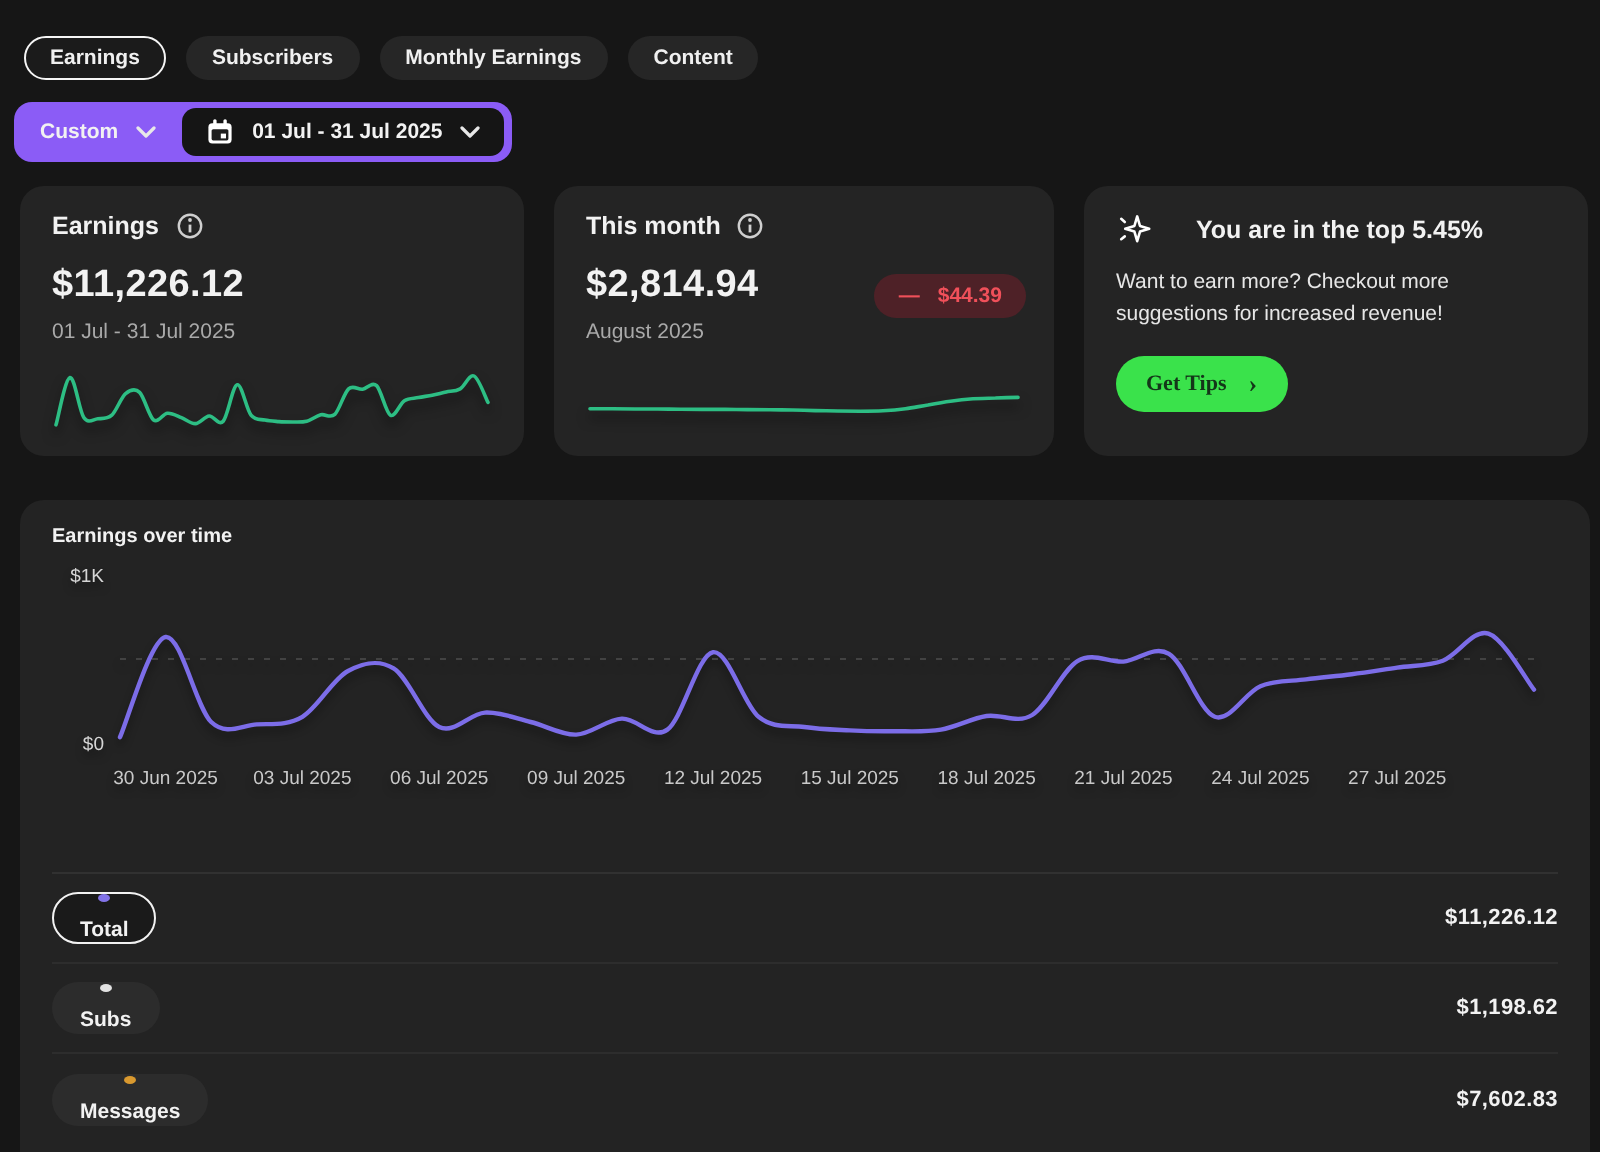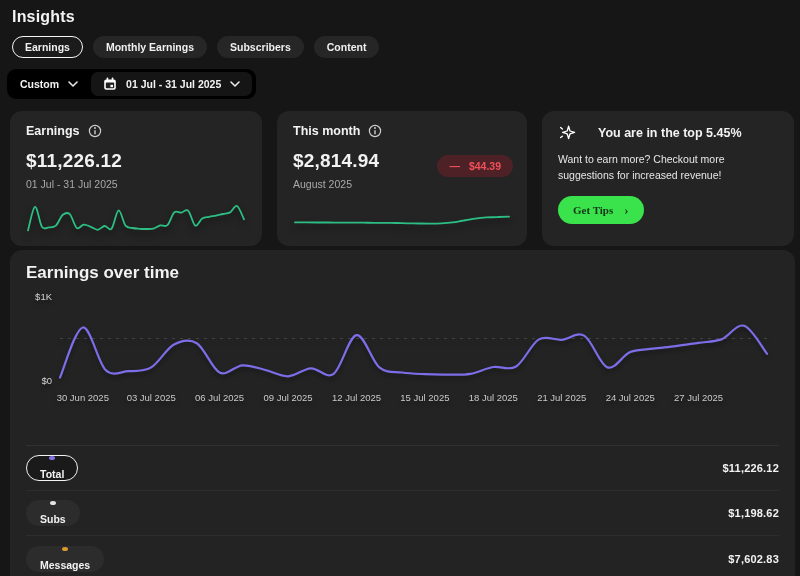--- a/index.html
+++ b/index.html
@@ -17,21 +17,21 @@
   .tab {
     height: 22px; padding: 0 12px; border-radius: 12px;
     background: #262626; border: 1.5px solid transparent;
     font-size: 10.5px; font-weight: 700; color: #f0f0f0;
     display: inline-flex; align-items: center; cursor: pointer; white-space: nowrap;
   }
   .tab.active { background: #1b1b1b; border-color: #f5f5f5; }
 
   .datebar {
     display: inline-flex; align-items: center; margin-top: 11px; margin-left: -5px;
-    background: #000000; border-radius: 9px; padding: 3px 4px 3px 0; cursor: pointer;
+    background: #8b5cf6; border-radius: 9px; padding: 3px 4px 3px 0; cursor: pointer;
   }
   .datebar .preset {
     display: inline-flex; align-items: center; gap: 9px;
     padding: 0 13px; font-size: 10.5px; font-weight: 700;
   }
   .datebar .range {
     display: inline-flex; align-items: center; gap: 9px;
     background: #151515; border-radius: 7px; padding: 5px 12px;
     font-size: 10.5px; font-weight: 700;
   }
@@ -60,21 +60,21 @@
     display: inline-flex; align-items: center; gap: 11px; cursor: pointer;
     font-family: Liberation Serif, serif;
   }
   .tips-btn .chev { font-size: 13px; font-weight: 700; line-height: 10px; }
 
   .panel {
     position: absolute; top: 250px; left: 10px; width: 785px; height: 392px;
     background: #232323; border-radius: 12px; padding: 13px 16px;
   }
   .panel-header { display: flex; align-items: center; gap: 13px; }
-  .panel-title { font-size: 17px; font-weight: 700; }
+  .panel-title { font-size: 10px; font-weight: 700; }
   .toggle { display: inline-flex; align-items: center; border: 1px solid #454545; border-radius: 14px; padding: 2px; }
   .toggle-opt { padding: 4px 15px; font-size: 10.5px; font-weight: 700; border-radius: 11px; color: #e4e4e4; cursor: pointer; }
   .toggle-opt.selected { background: #ffffff; color: #141414; }
 
   .chart-wrap { margin-top: 5px; filter: drop-shadow(0 3px 2px rgba(0,0,0,.35)); }
   .chart-wrap svg { display: block; }
 
   .legend { margin-top: 40px; border-top: 1px solid #313131; }
   .legend-row { height: 45px; display: flex; align-items: center; justify-content: space-between; border-bottom: 1px solid #2d2d2d; }
   .legend-row:last-child { border-bottom: none; }
@@ -84,26 +84,25 @@
     height: 26px; padding: 0 13px; font-size: 10.5px; font-weight: 600; cursor: pointer; flex-direction: column;
   }
   .legend-pill.selected { background: #1a1a1a; border-color: #f2f2f2; }
   .dot { width: 6px; height: 6px; border-radius: 50%; background: #999; }
   .legend-value { font-size: 11px; font-weight: 700; letter-spacing: .2px; }
 </style>
 </head>
 <body>
 
 <div class="header">
-  <div class="page-title">Insights</div>
 
   <div class="tabs">
     <div class="tab active">Earnings</div>
+    <div class="tab">Subscribers</div>
     <div class="tab">Monthly Earnings</div>
-    <div class="tab">Subscribers</div>
     <div class="tab">Content</div>
   </div>
 
   <div class="datebar">
     <span class="preset">
       <span>Custom</span>
       <svg width="10" height="6" viewBox="0 0 10 6">
         <path d="M1 1 L5 5 L9 1" fill="none" stroke="#e8e8e8" stroke-width="1.6" stroke-linecap="round" stroke-linejoin="round"></path>
       </svg>
     </span>

